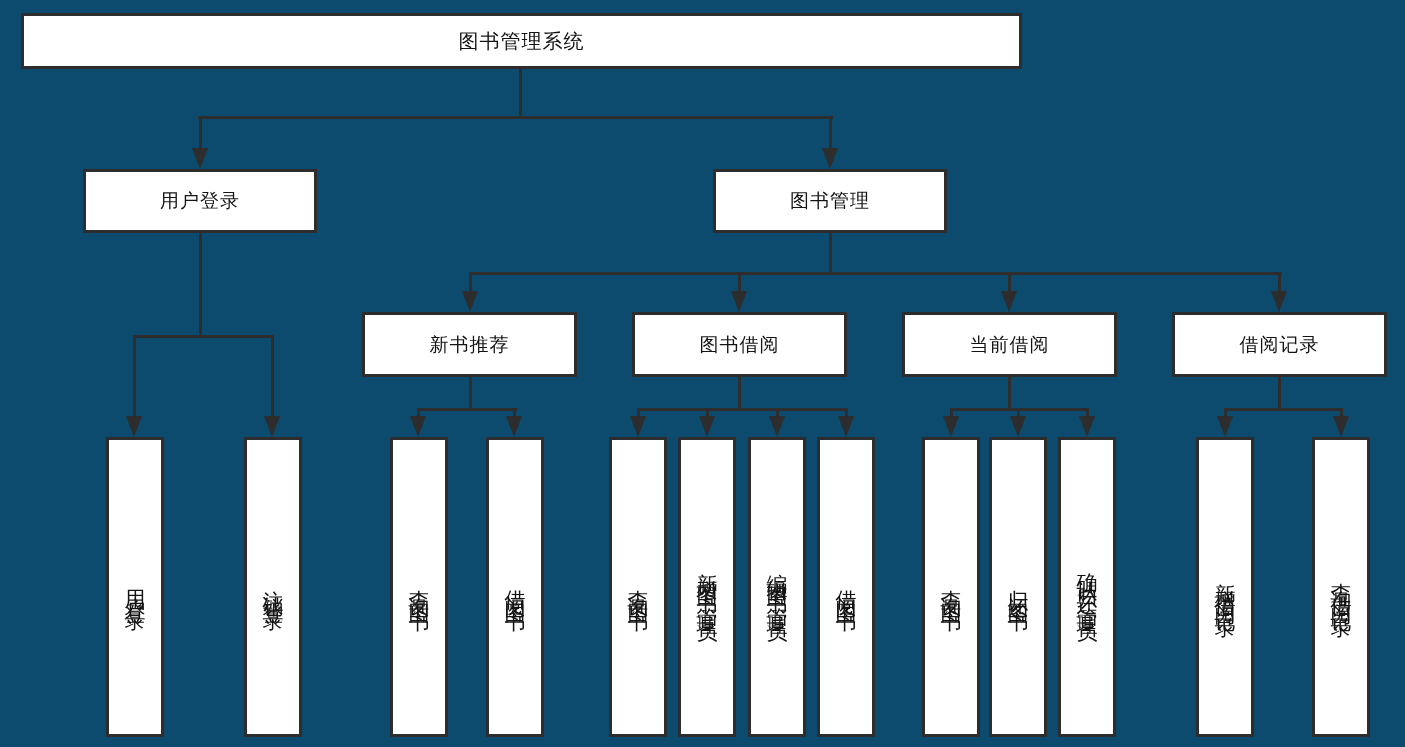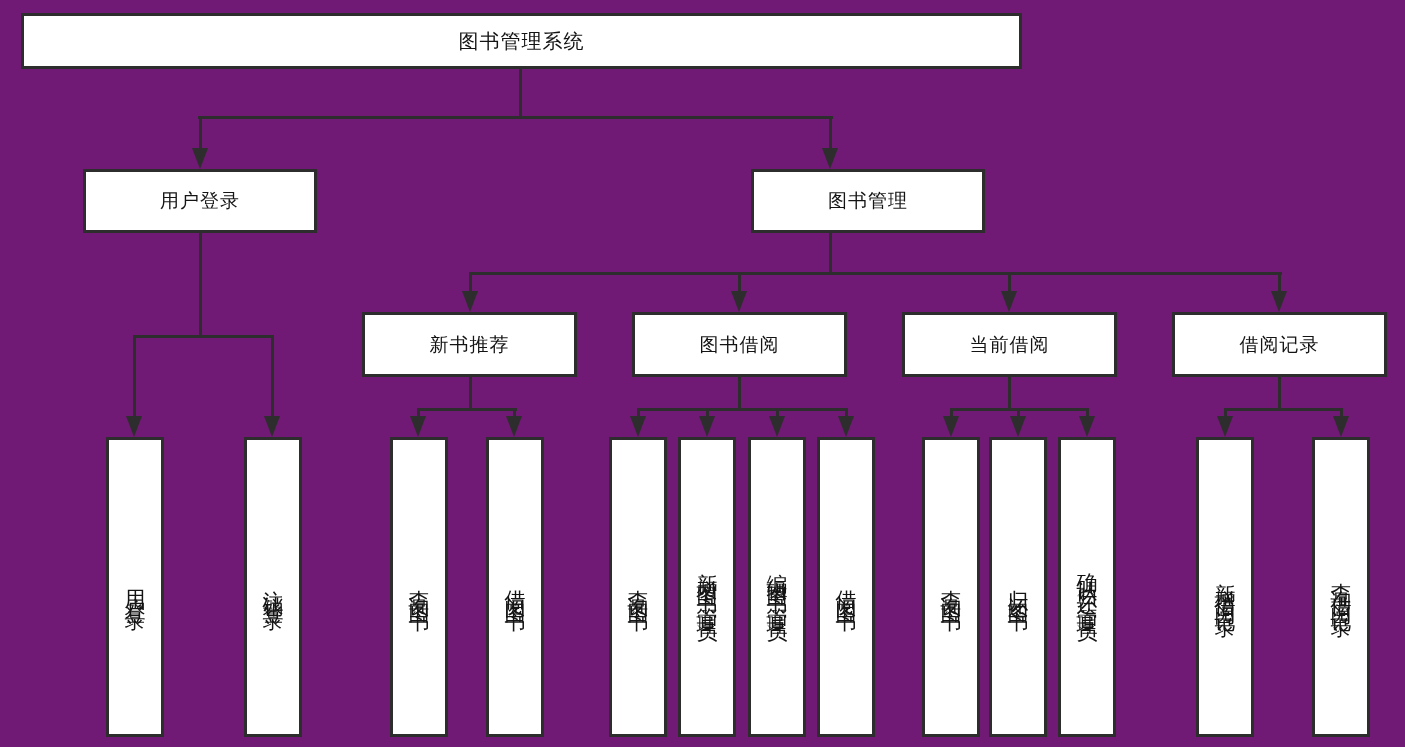--- a/index.html
+++ b/index.html
@@ -1,20 +1,20 @@
 <!DOCTYPE html>
 <html><head>
 <meta charset="utf-8">
 <style>
   html, body { margin: 0; padding: 0; background: #ffffff; }
   #canvas {
     position: relative;
     width: 1405px;
     height: 747px;
-    background: #701a75;
+    background: #0c4a6e;
     overflow: hidden;
     font-family: "Liberation Sans", "DejaVu Sans", sans-serif;
   }
   .node {
     position: absolute;
     box-sizing: border-box;
     background: #ffffff;
     border: 3px solid #2d2d2d;
     display: flex;
     align-items: center;
@@ -73,21 +73,21 @@
   <div class="node root" style="left:21px; top:13px; width:1001px; height:56px;">图书管理系统</div>
 
   <div class="vl" style="left:519px; top:68px; height:49px;"></div>
   <div class="hl" style="left:198px; top:116px; width:635px;"></div>
   <div class="vl" style="left:199px; top:116px; height:34px;"></div>
   <div class="ar" style="left:192px; top:148px;"></div>
   <div class="vl" style="left:829px; top:116px; height:34px;"></div>
   <div class="ar" style="left:822px; top:148px;"></div>
 
   <div class="node" style="left:83px; top:169px; width:234px; height:64px;">用户登录</div>
-  <div class="node" style="left:751px; top:169px; width:234px; height:64px;">图书管理</div>
+  <div class="node" style="left:713px; top:169px; width:234px; height:64px;">图书管理</div>
 
   <div class="vl" style="left:199px; top:233px; height:104px;"></div>
   <div class="hl" style="left:133px; top:335px; width:141px;"></div>
   <div class="vl" style="left:133px; top:335px; height:85px;"></div>
   <div class="ar" style="left:126px; top:416px;"></div>
   <div class="vl" style="left:271px; top:335px; height:85px;"></div>
   <div class="ar" style="left:264px; top:416px;"></div>
 
   <div class="vl" style="left:829px; top:233px; height:41px;"></div>
   <div class="hl" style="left:469px; top:272px; width:813px;"></div>

